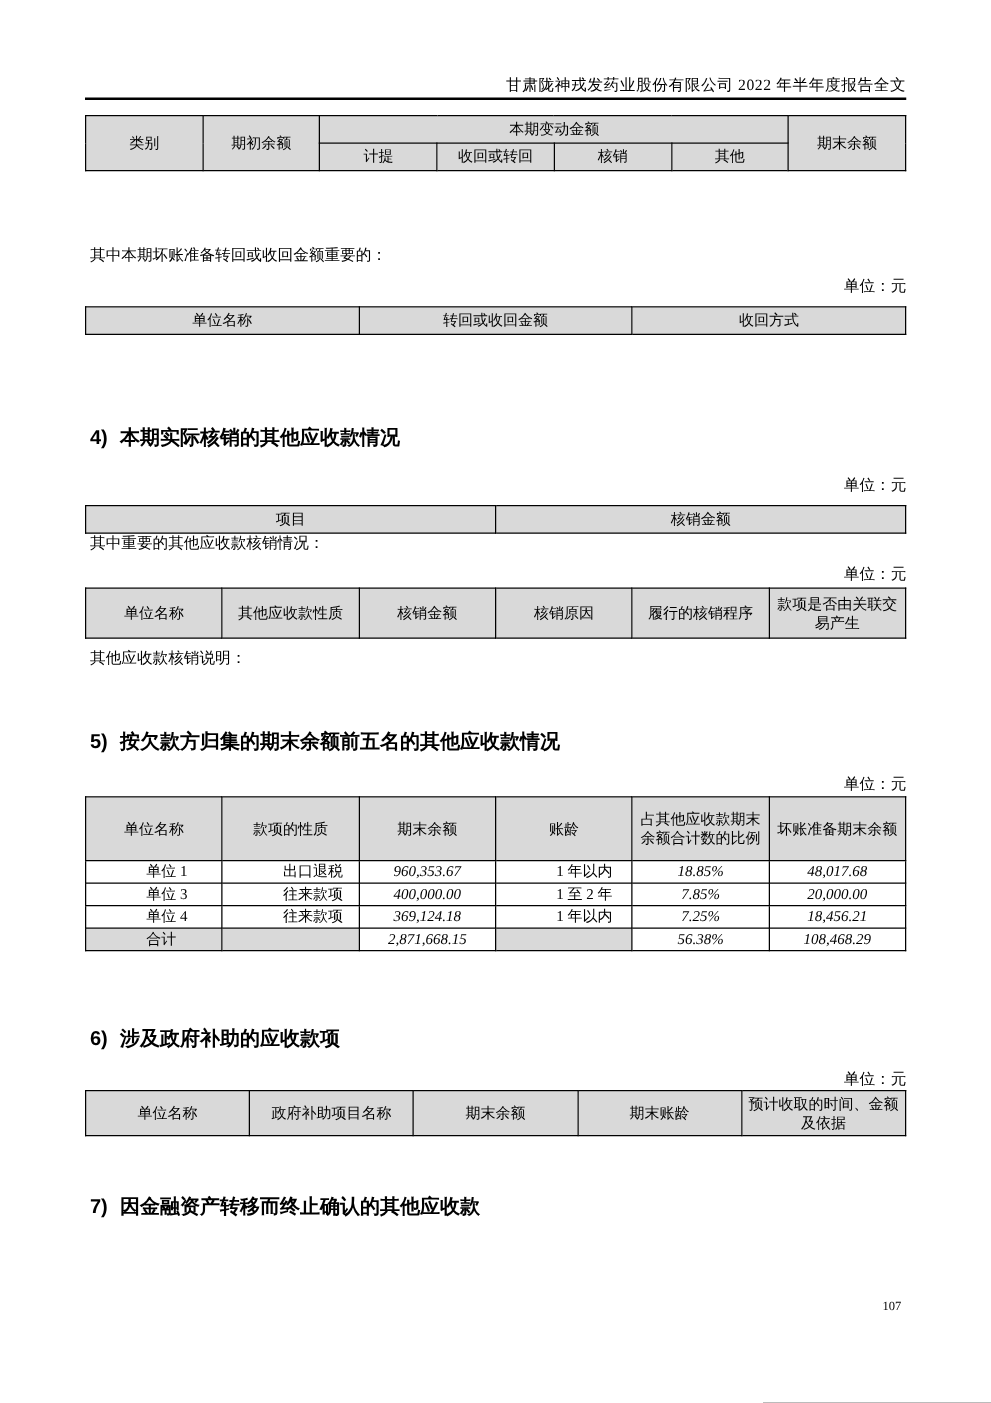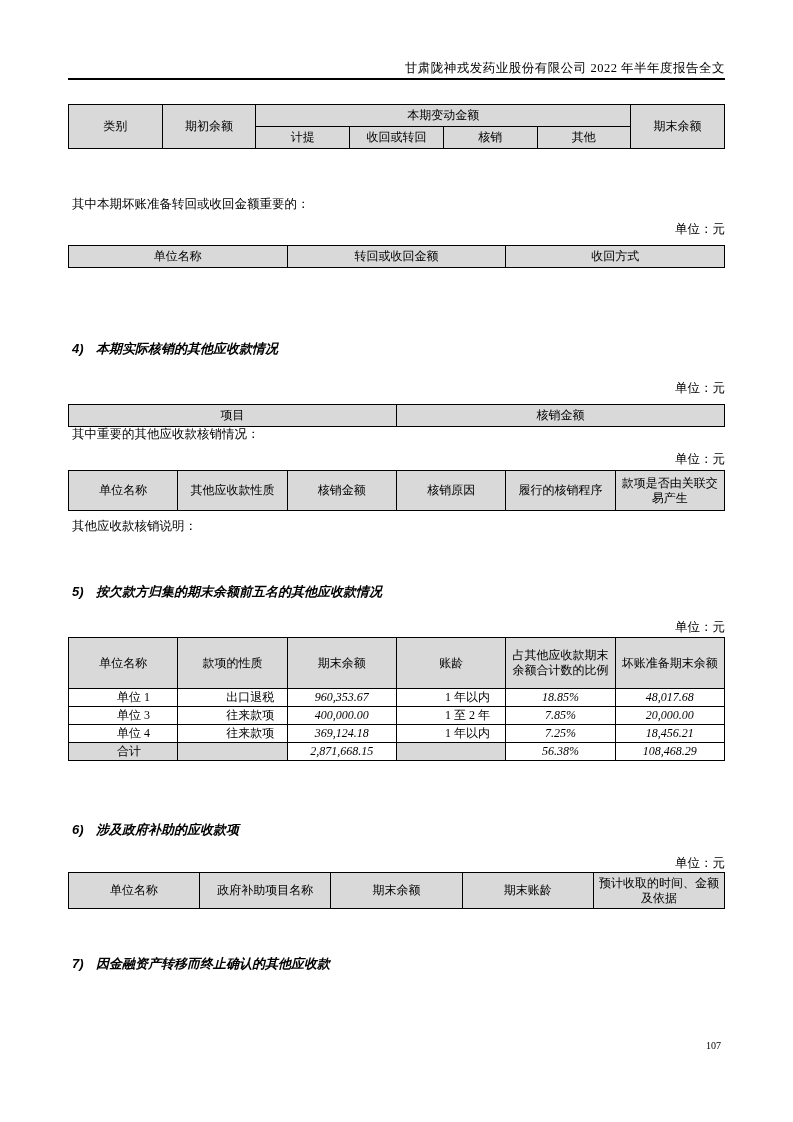--- a/index.html
+++ b/index.html
@@ -36,42 +36,41 @@
     border:1px solid #000;
     padding:1px 5px;
     vertical-align:middle;
     overflow:hidden;
   }
   td.hd { background:#d9d9d9; text-align:center; }
   td.gray { background:#d9d9d9; }
   td.ar { text-align:center;font-style:italic; }
   td.al { text-align:left;padding-left:48px; }
 
-  .t1 { top:104px; left:68px; }
+  .t1 { top:92px; left:68px; }
   .t1 tr { height:22px; }
 
   .note {
     left:72px; right:68px;
     font-size:12.5px;
   }
   .unit {
     right:68px;
     font-size:12.5px;
     text-align:left;
   }
 
   .t2 { top:245px; left:68px; }
   .t2 tr { height:22px; }
 
   .sec {
     left:72px; right:68px;
     font-family:"Liberation Sans","DejaVu Sans",sans-serif;
     font-weight:bold;
-    font-size:13px;
-    font-style:italic;
+    font-size:16px;
   }
   .sec .num { display:inline-block; width:24px; }
 
   .t3 { top:404px; left:68px; }
   .t3 tr { height:22px; }
 
   .t4 { top:470px; left:68px; }
   .t4 tr { height:40px; }
   .t4 td { line-height:1.25; }
 

